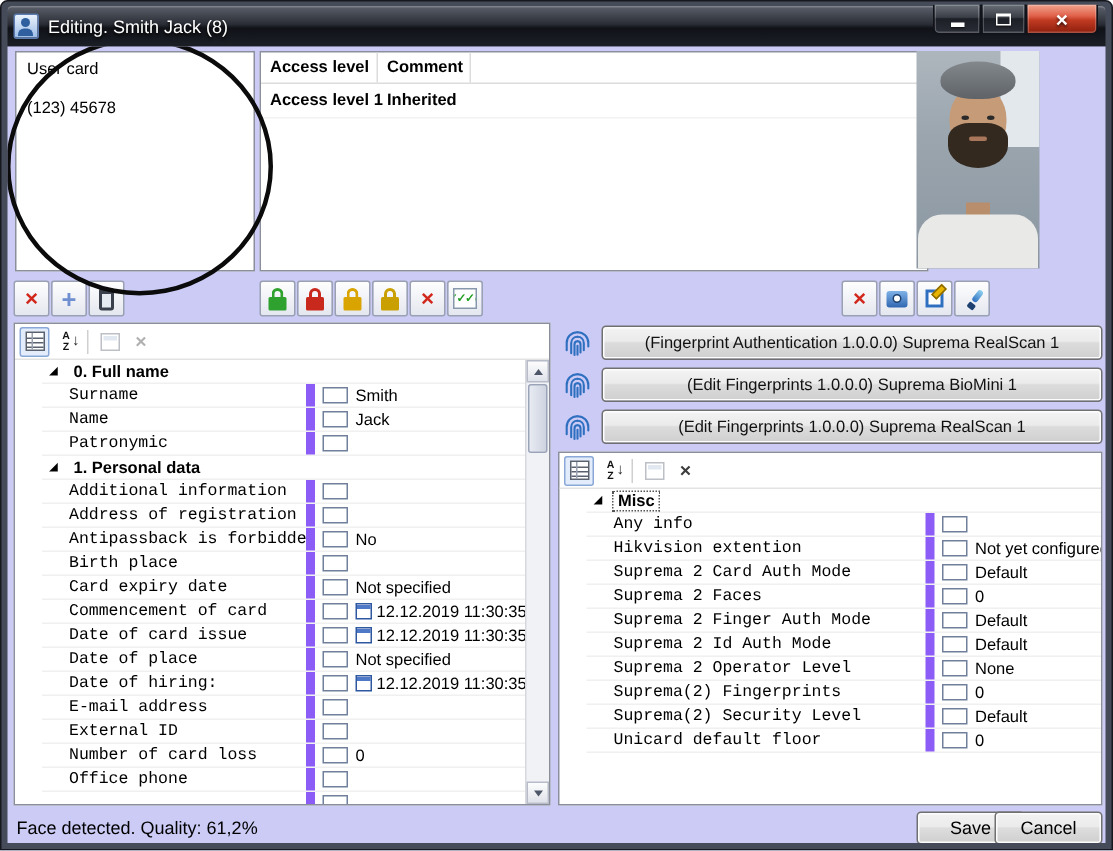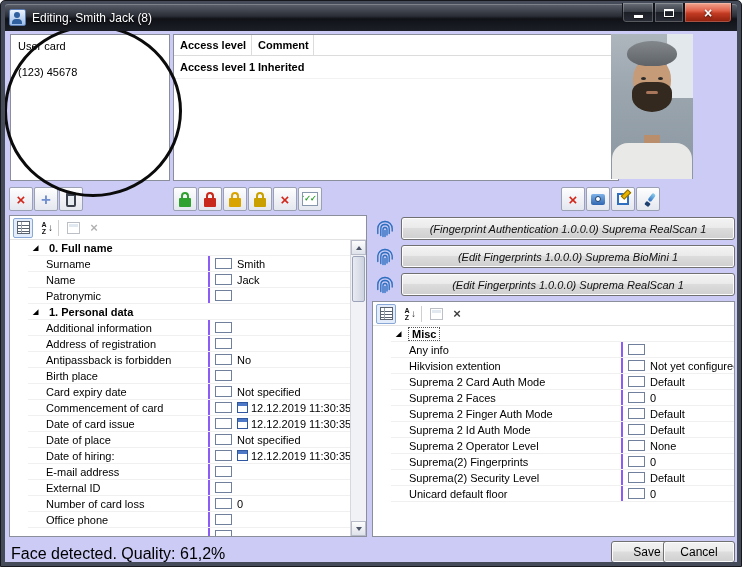--- a/index.html
+++ b/index.html
@@ -97,42 +97,42 @@
   .pg-tool.selected{border-color:#89a8d8;background:#e3ecfa;}
   .pg-tool.disabled{opacity:.4;}
   .pg-sep{width:1px;height:16px;background:#cfcfcf;margin:0 3px;}
   .pg-body{position:absolute;left:0;right:0;top:24px;bottom:0;overflow:hidden;}
   #left-grid .pg-body{right:16px;}
   .prow{height:16px;display:flex;align-items:center;border-bottom:1px solid #f0f0f0;font-size:11px;position:relative;color:#000;box-sizing:border-box;margin-left:18px;}
   .prow.category{font-weight:bold;}
   .tri{position:absolute;left:5px;top:4px;font-size:7px;line-height:8px;color:#000;}
   .cat-label{margin-left:18px;padding:0 3px;white-space:nowrap;}
   .cat-label.focused{outline:1px dotted #555;}
-  .plabel{padding-left:18px;border-right:2px solid #8b5cf6;align-self:stretch;display:flex;align-items:center;overflow:hidden;white-space:nowrap;box-sizing:border-box;}
+  .plabel{padding-left:18px;border-right:6px solid #8b5cf6;align-self:stretch;display:flex;align-items:center;overflow:hidden;white-space:nowrap;box-sizing:border-box;font-family:Liberation Mono, monospace;}
   #left-grid .plabel{width:182px;flex:none;}
   #right-grid .plabel{width:232px;flex:none;}
   .pboxcell{width:26px;flex:none;display:flex;justify-content:center;}
   .pbox{width:17px;height:11px;border:1px solid #70809c;background:#fff;box-sizing:border-box;}
   .pval{flex:1;display:flex;align-items:center;gap:3px;padding-left:1px;overflow:hidden;white-space:nowrap;}
 
   
   .vscroll{position:absolute;top:24px;right:0;bottom:0;width:16px;background:#f1f2f6;border-left:1px solid #d6d8de;box-sizing:border-box;}
   .sb-btn{position:absolute;left:0;right:0;height:15px;background:linear-gradient(#fdfdfd,#dfe2ea);border:1px solid #b8bcc8;display:flex;align-items:center;justify-content:center;box-sizing:border-box;}
   .sb-btn.up{top:0;}.sb-btn.down{bottom:0;}
   .up-arrow{width:0;height:0;border-left:3px solid transparent;border-right:3px solid transparent;border-bottom:4px solid #4c5668;}
   .down-arrow{width:0;height:0;border-left:3px solid transparent;border-right:3px solid transparent;border-top:4px solid #4c5668;}
   .sb-thumb{position:absolute;left:1px;right:1px;top:16px;height:46px;background:linear-gradient(90deg,#e8ebf2,#cdd3e0);border:1px solid #9aa3b8;border-radius:2px;box-sizing:border-box;}
 
   
   .fp-stack{position:absolute;left:368px;top:186px;width:362px;}
   .fp-row{display:flex;align-items:center;gap:4px;height:23px;margin-bottom:5px;}
-  .fp-btn{flex:1;height:23px;border:1px solid #707070;border-radius:3px;background:linear-gradient(#f3f3f3,#ebebeb 45%,#dcdcdc 50%,#cfcfcf);font-size:11px;font-family:inherit;color:#111;box-shadow:inset 0 0 0 1px #fdfdfd;font-style:italic;}
-
-  
-  .status{position:absolute;left:6px;top:514px;font-size:16px;color:#000;}
+  .fp-btn{flex:1;height:23px;border:1px solid #707070;border-radius:3px;background:linear-gradient(#f3f3f3,#ebebeb 45%,#dcdcdc 50%,#cfcfcf);font-size:11px;font-family:inherit;color:#111;box-shadow:inset 0 0 0 1px #fdfdfd;}
+
+  
+  .status{position:absolute;left:6px;top:514px;font-size:12px;color:#000;}
   .btn{position:absolute;width:72px;height:22px;font-size:12px;font-family:inherit;color:#000;border:1px solid #707070;border-radius:3px;background:linear-gradient(#f2f2f2,#ebebeb 45%,#dddddd 50%,#cfcfcf);box-shadow:inset 0 0 0 1px #fcfcfc;}
   #save{left:581px;top:510px;margin-left:25px;}
   #cancel{left:658px;top:510px;}
 </style>
 </head>
 <body>
 
 <div class="window">
   <div class="titlebar">
     <span class="title-icon"></span>

